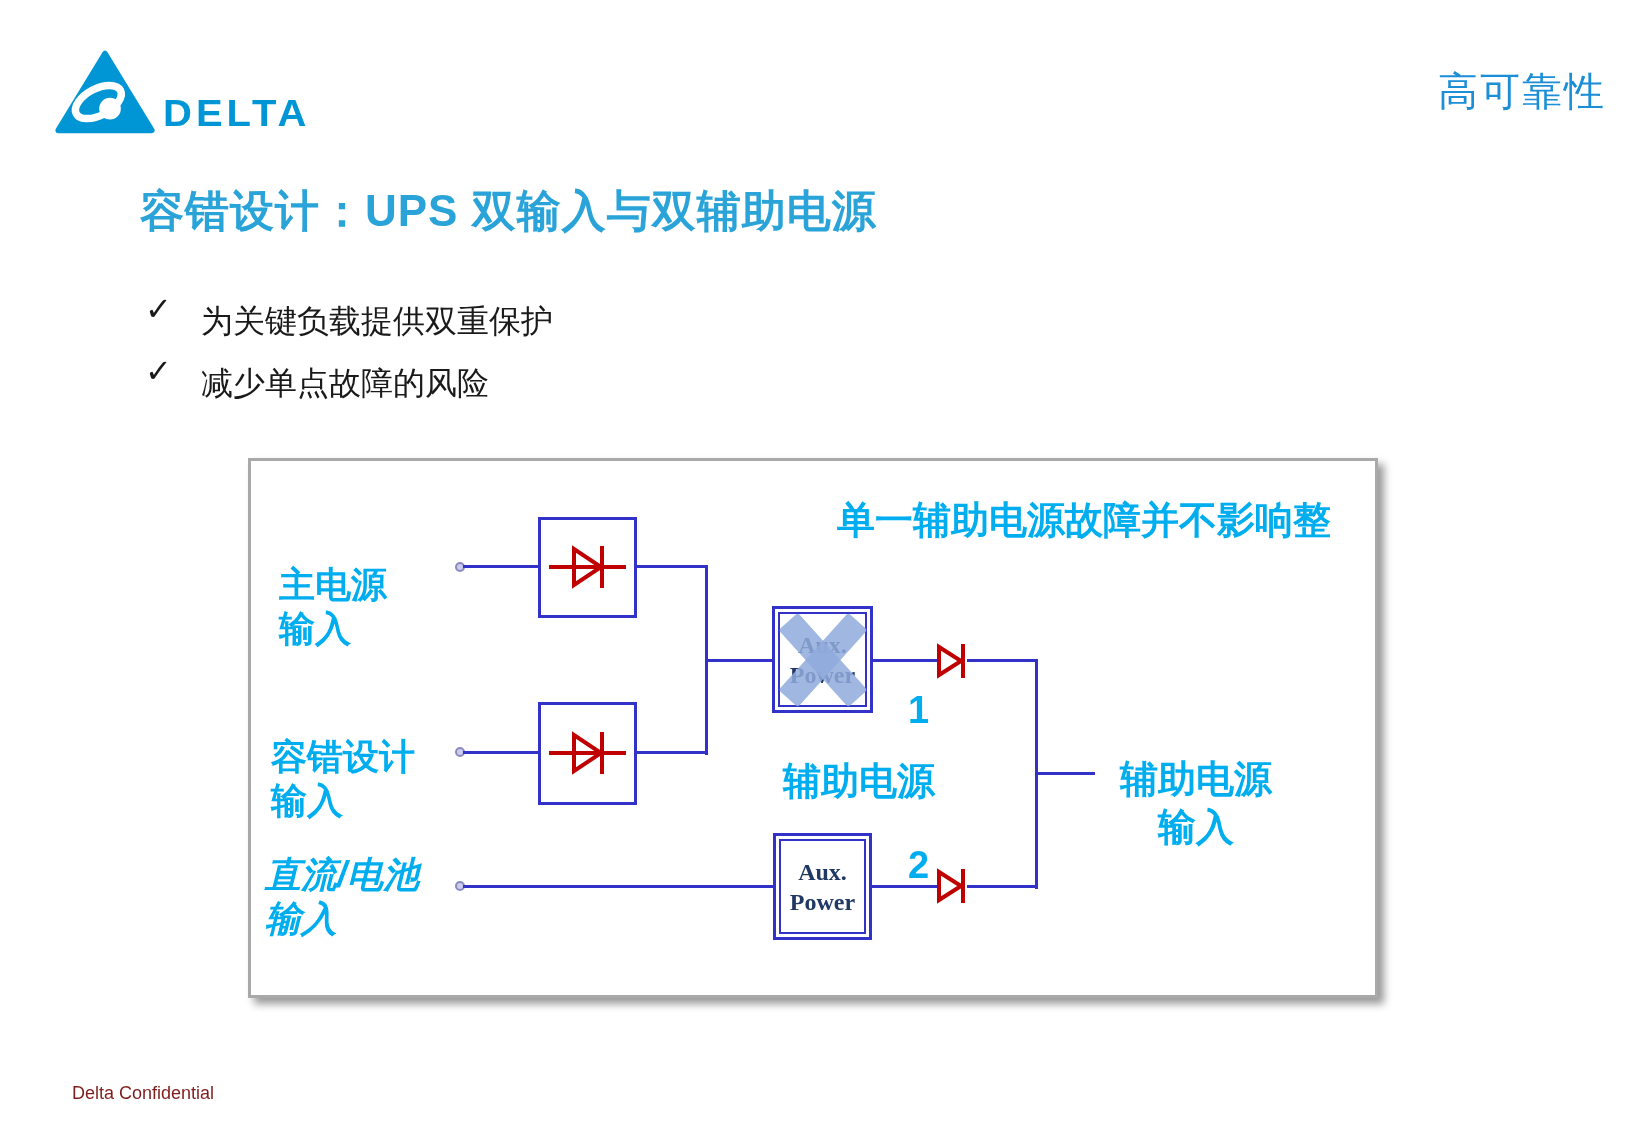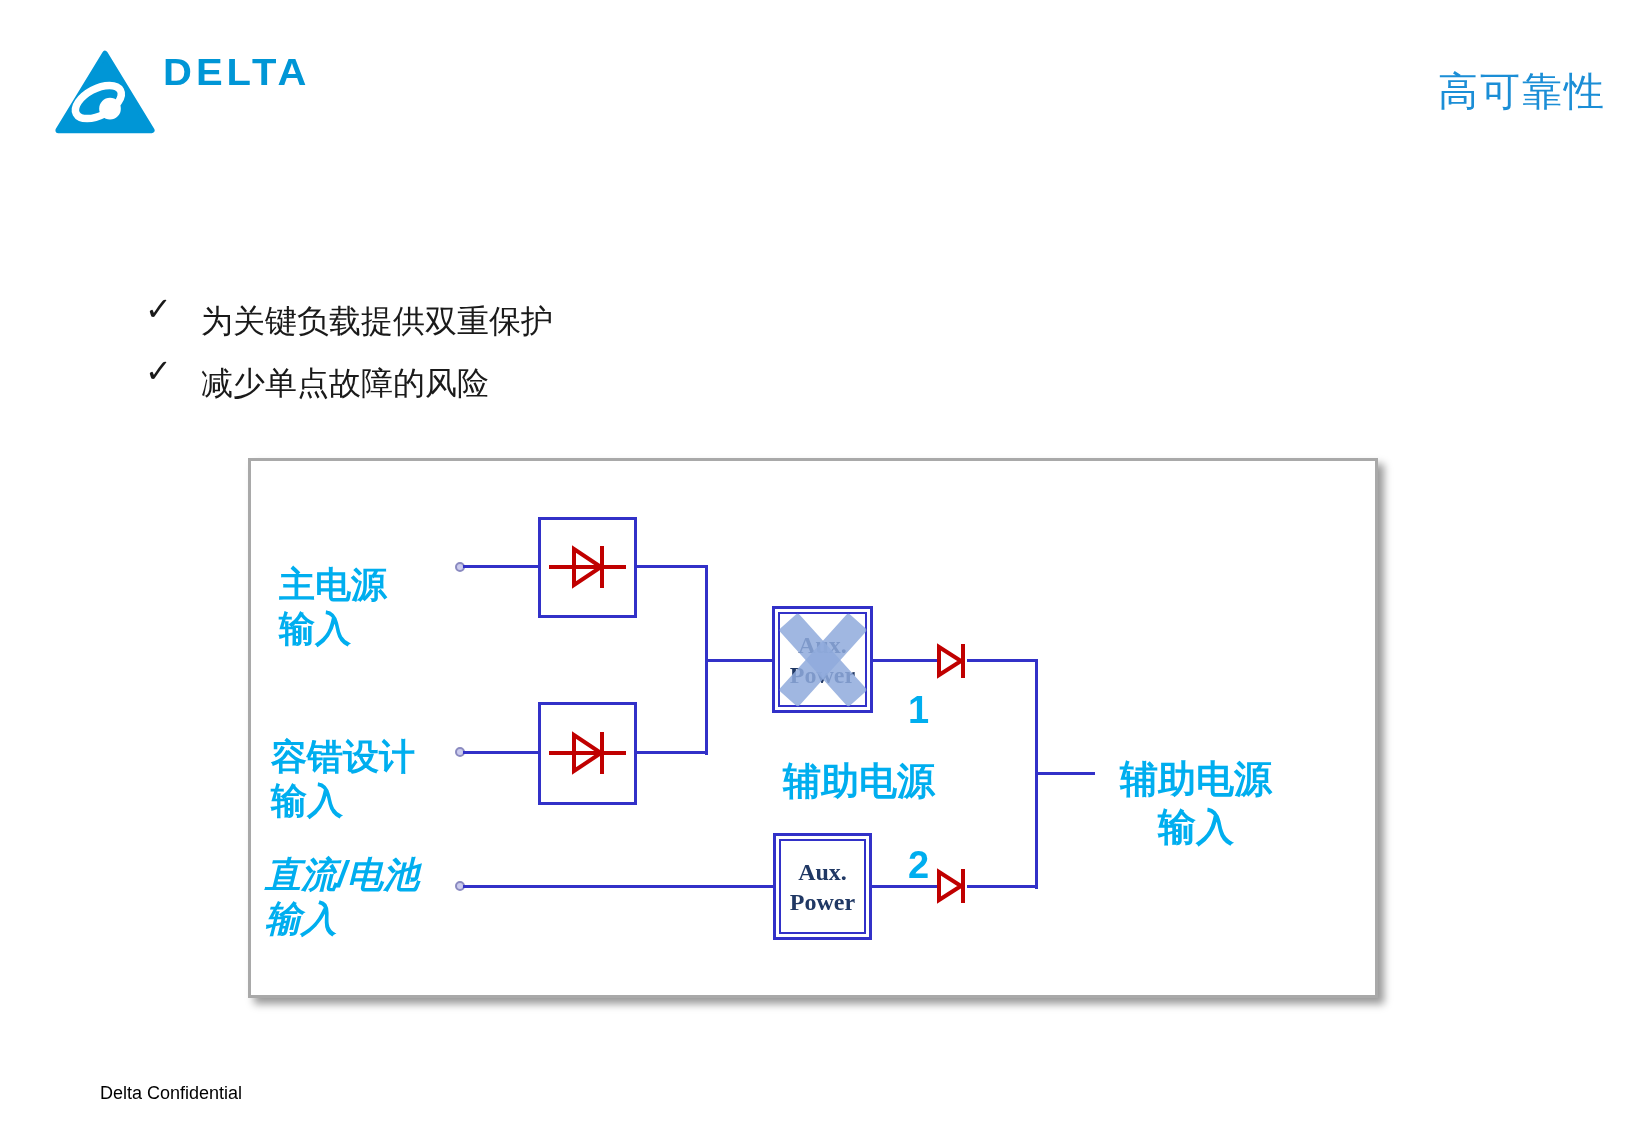--- a/index.html
+++ b/index.html
@@ -1,21 +1,21 @@
 <!DOCTYPE html>
 <html><head>
 <meta charset="utf-8">
 <style>
   html,body{margin:0;padding:0;background:#ffffff;}
   .slide{
     position:relative;width:1625px;height:1125px;background:#ffffff;overflow:hidden;
     font-family:"Liberation Sans","DejaVu Sans",sans-serif;
   }
   
-  .logo{position:absolute;left:55px;top:50px;display:flex;align-items:flex-start;}
+  .logo{position:absolute;left:55px;top:50px;display:flex;align-items:flex-end;}
   .logo svg{display:block;}
   .wordmark{
     margin-left:8px;margin-bottom:-2px;
     font-size:40px;font-weight:bold;letter-spacing:4px;color:#0096d6;
     font-family:"Liberation Sans",sans-serif;transform:scaleY(0.92);
   }
   .corner-title{
     position:absolute;left:1276px;top:64px;width:330px;text-align:right;
     font-size:40px;font-weight:400;color:#1b8ed6;letter-spacing:2px;
   }
@@ -70,53 +70,55 @@
     font-size:38px;line-height:50px;font-weight:bold;color:#00aeef;
   }
   .auxlabel{position:absolute;font-size:38px;font-weight:bold;color:#00aeef;}
   .numlabel{position:absolute;font-size:38px;font-weight:bold;color:#00aeef;}
   .outlabel{
     position:absolute;left:820px;top:294px;width:250px;text-align:center;
     font-size:38px;line-height:48px;font-weight:bold;color:#00aeef;
   }
   .diode-svg{position:absolute;}
   
-  .footer{position:absolute;left:72px;top:1083px;font-size:18px;color:#000000;margin-left:28px;}
+  .footer{position:absolute;left:72px;top:1083px;font-size:18px;color:#7f1d1d;}
 </style>
 </head>
 <body>
 
 <div class="slide">
 
   <div class="logo">
     <svg width="100" height="84" viewBox="0 0 120 100">
       <polygon points="60,4 116,96 4,96" fill="#0096d6" stroke="#0096d6" stroke-width="7" stroke-linejoin="round"></polygon>
       <g transform="rotate(-28 52 62)">
         <ellipse cx="52" cy="62" rx="30" ry="16" fill="none" stroke="#ffffff" stroke-width="9"></ellipse>
       </g>
       <circle cx="66" cy="70" r="13" fill="#ffffff"></circle>
     </svg>
     <div class="wordmark">DELTA</div>
   </div>
 
   <div class="corner-title">高可靠性</div>
 
+  <h1 class="heading">容错设计：UPS 双输入与双辅助电源</h1>
 
   <div class="bullet" style="top:290px;">
     <span class="check">✓</span>
     <span class="btext">为关键负载提供双重保护</span>
   </div>
   <div class="bullet" style="top:352px;">
     <span class="check">✓</span>
     <span class="btext">减少单点故障的风险</span>
   </div>
 
   <div class="diagram">
 
     <div class="annot">
+      <span style="display:block">单一辅助电源故障并不影响整</span>
     </div>
 
     <div class="inlabel" style="left:28px;top:102px;">
       <span style="display:block">主电源</span>
       <span style="display:block">输入</span>
     </div>
     <div class="inlabel" style="left:20px;top:274px;">
       <span style="display:block">容错设计</span>
       <span style="display:block">输入</span>
     </div>

